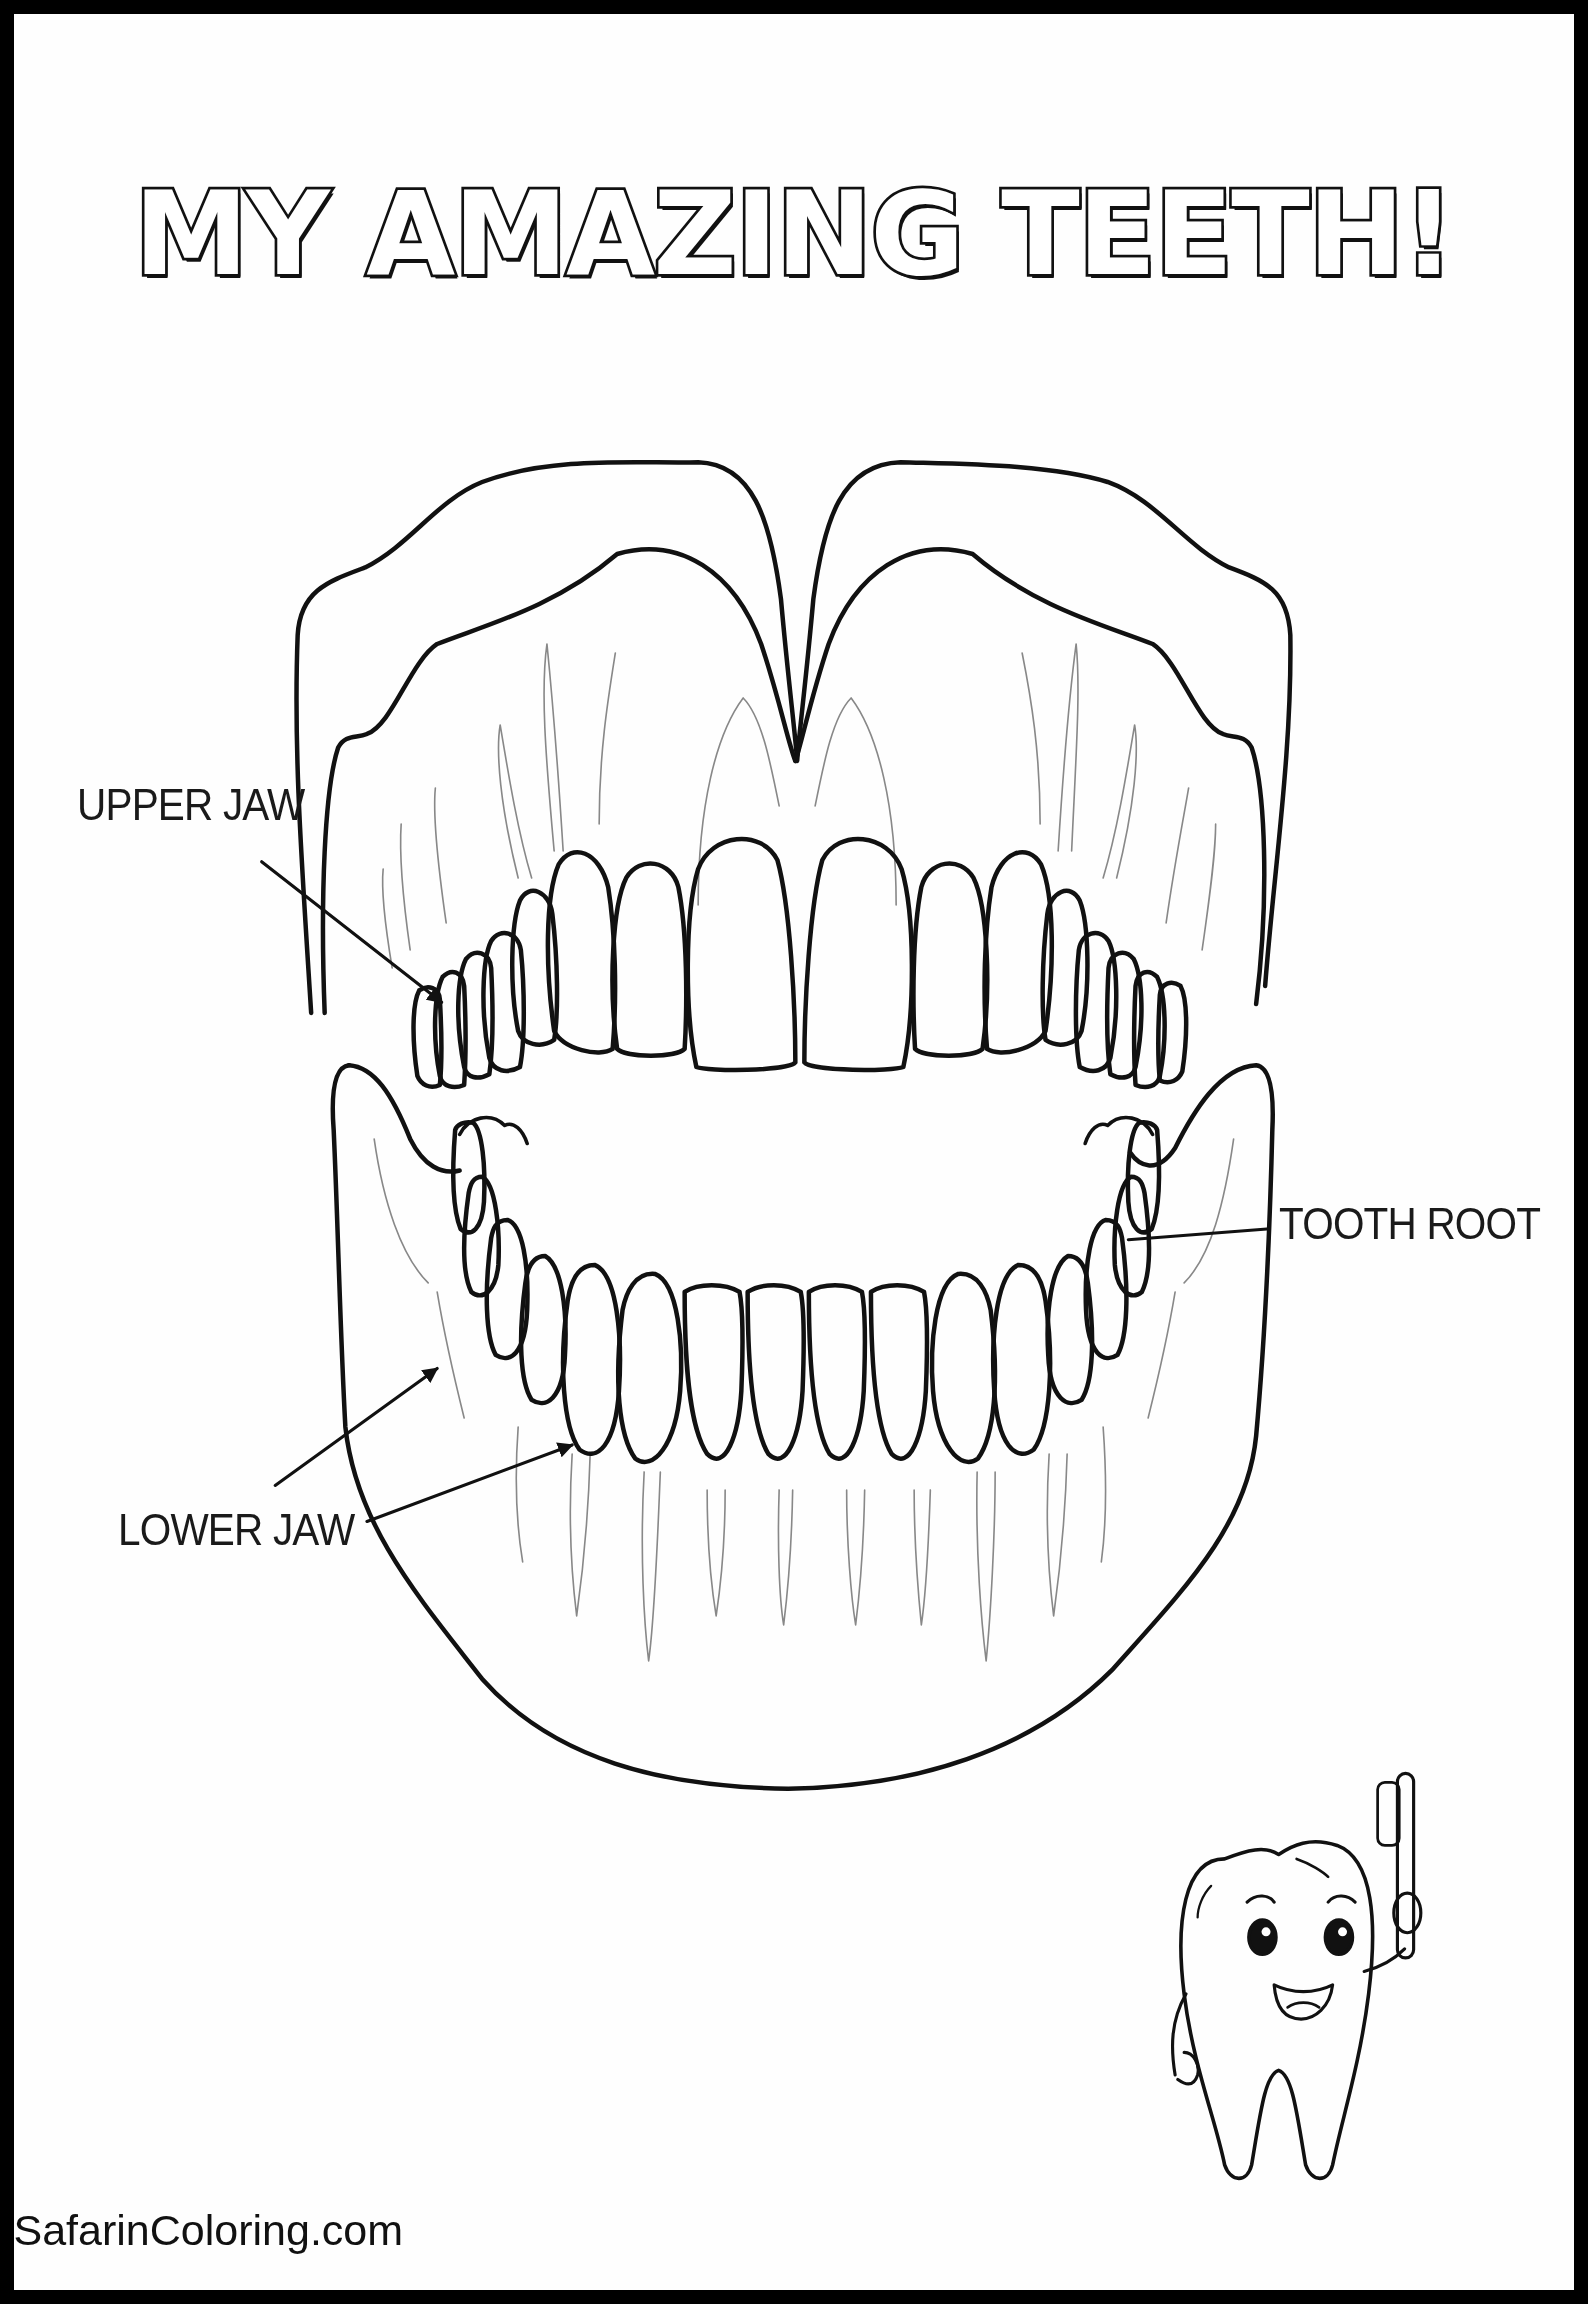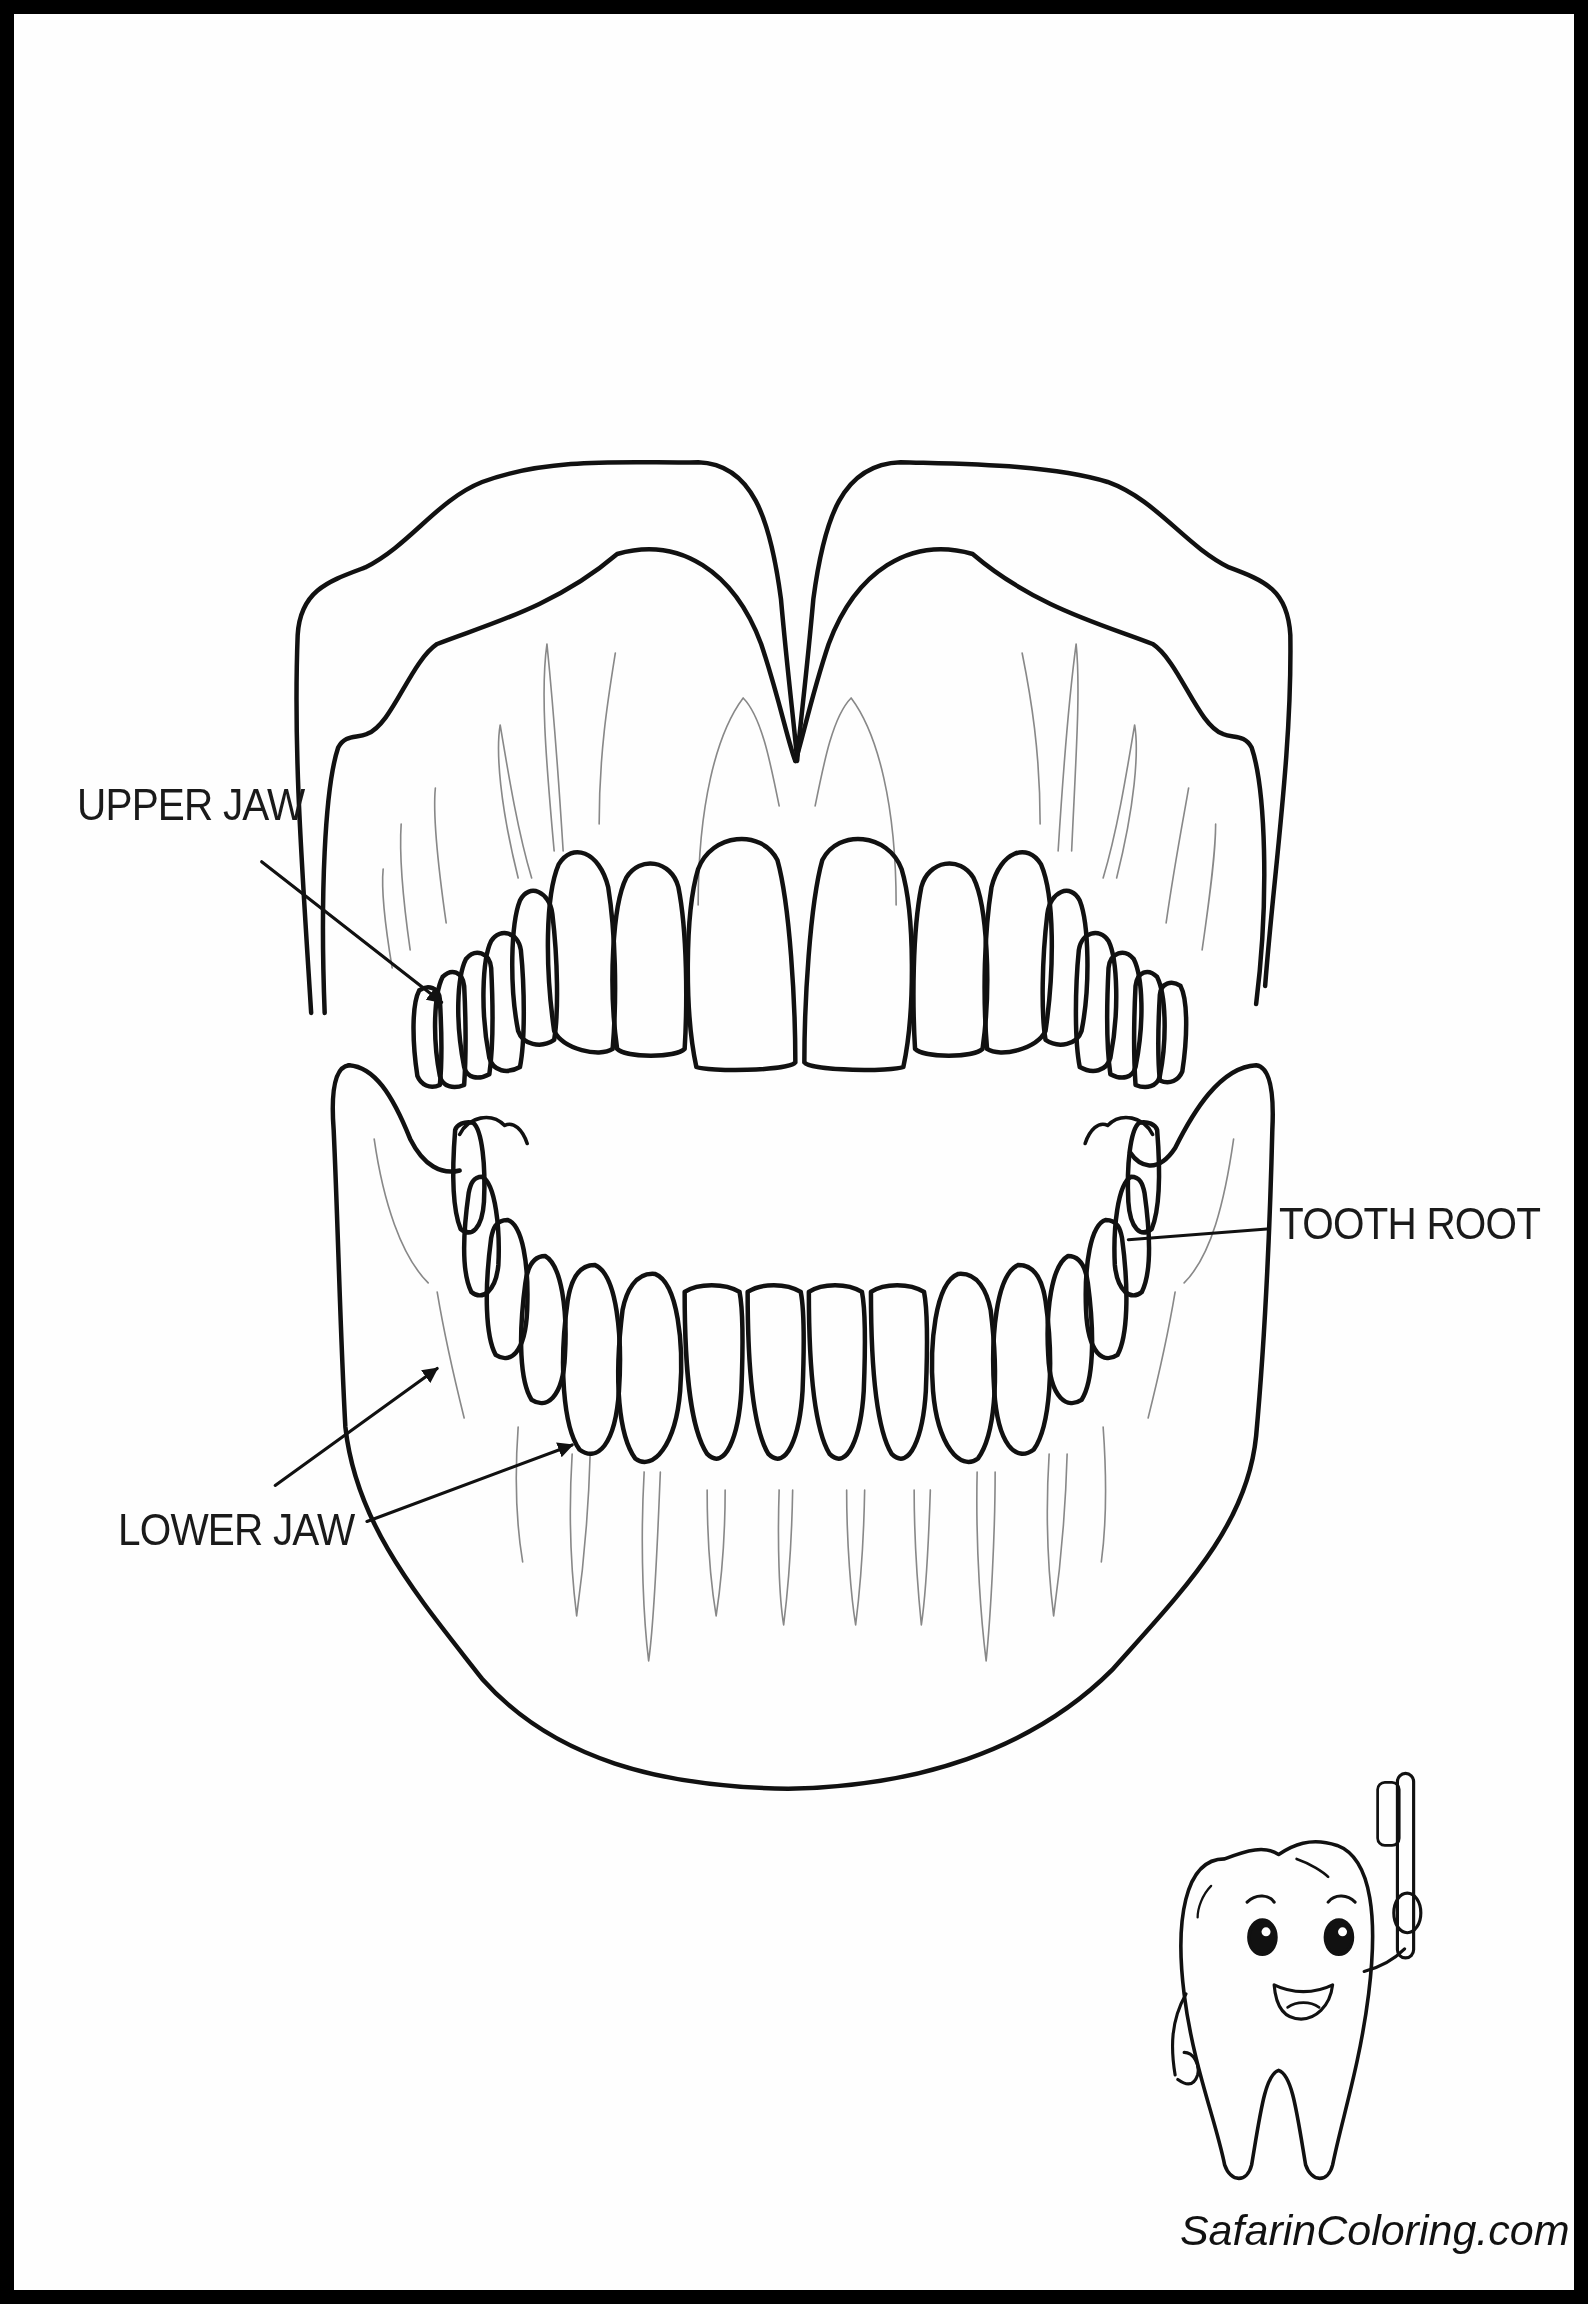--- a/index.html
+++ b/index.html
@@ -16,29 +16,30 @@
     paint-order: stroke fill;
     text-shadow: 2.7px 3.6px 0 #111;
   }
   .art { position: absolute; left: 0; top: 0; width: 1560px; height: 2276px; }
   .label {
     position: absolute; font-family: "Liberation Sans", sans-serif;
     font-size: 45px; color: #1a1a1a; letter-spacing: -0.9px; transform: scaleX(0.9);
     transform-origin: left center; white-space: nowrap;
   }
   .footer {
-    position: absolute; left: 0; right: 4px; top: 2192px; text-align: right;
-    font-family: "Liberation Sans", sans-serif; font-size: 43px; color: #111; font-style: italic;
+    position: absolute; left: 0; right: 16px; top: 2192px; text-align: left;
+    font-family: "Liberation Sans", sans-serif; font-size: 43px; color: #111;
   }
 </style>
 </head>
 <body>
 
 <div class="page">
 
+  <div class="title">MY AMAZING TEETH!</div>
 
   <svg class="art" viewBox="0 0 1733 2529" xmlns="http://www.w3.org/2000/svg">
     <defs>
       <marker id="arrow" viewBox="0 0 10 10" refX="9" refY="5" markerWidth="5" markerHeight="5" orient="auto">
         <path d="M0,0 L10,5 L0,10 z" fill="#111"></path>
       </marker>
     </defs>
 
     <g fill="none" stroke="#111" stroke-linecap="round" stroke-linejoin="round">
 

